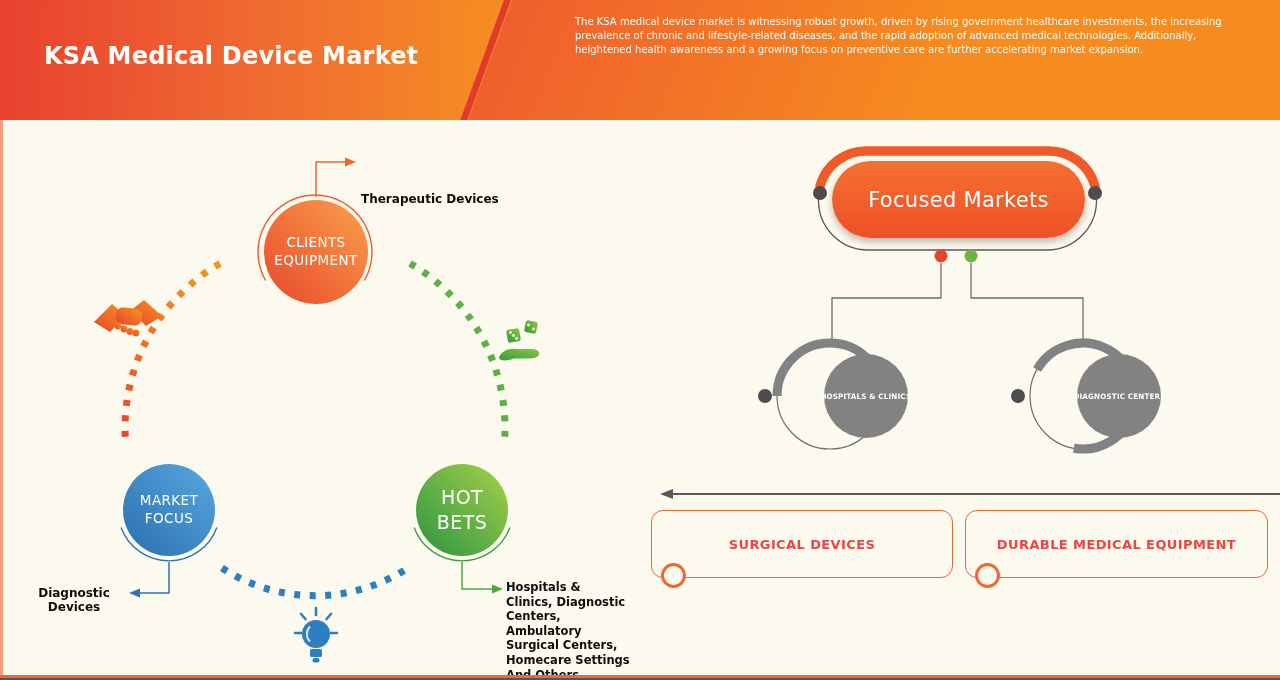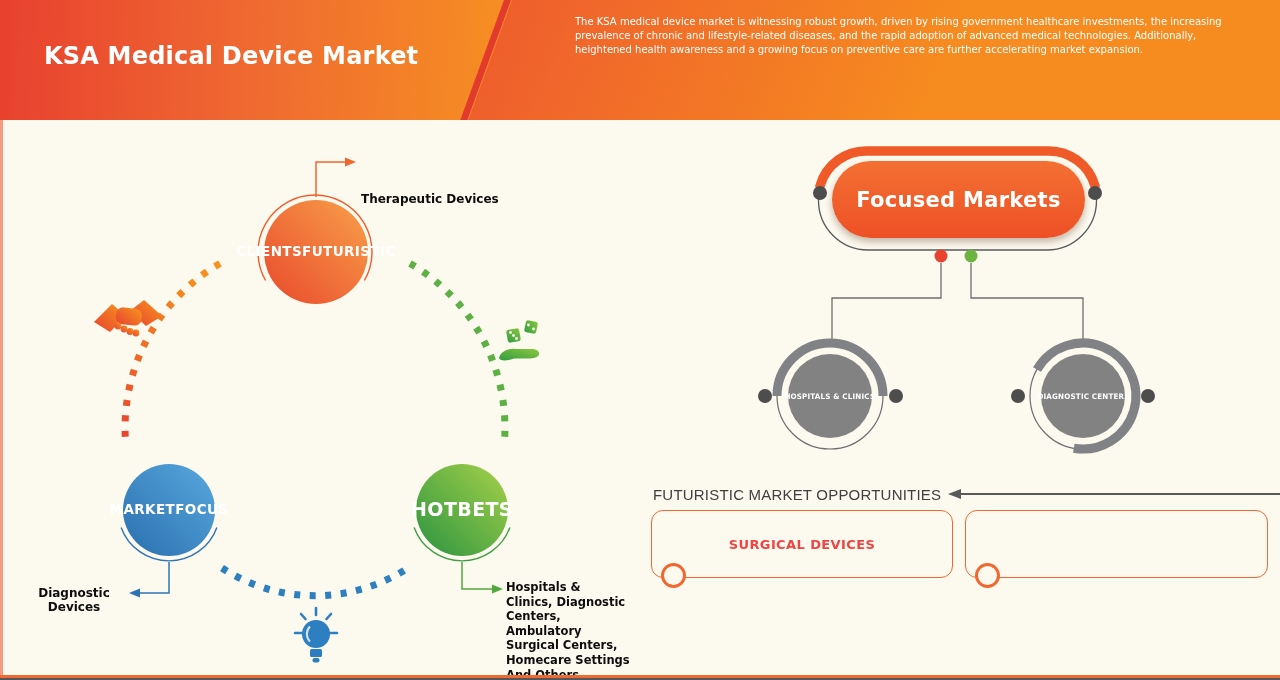--- a/index.html
+++ b/index.html
@@ -15,41 +15,41 @@
           transform:skewX(-20deg);transform-origin:top left;}
   .page-title{position:absolute;left:44px;top:42px;color:#fff;font-size:24px;font-weight:700;letter-spacing:.2px;}
   .header-desc{position:absolute;left:575px;top:15px;width:664px;color:#fff;font-size:10px;line-height:1.38;}
   
   .left-edge{position:absolute;left:0;top:120px;bottom:5px;width:3px;background:#f59c80;z-index:4;}
   .bottom-orange{position:absolute;left:0;right:0;bottom:2px;height:3px;background:#ef6a30;z-index:4;}
   .bottom-dark{position:absolute;left:0;right:0;bottom:0;height:2px;background:#55565a;z-index:4;}
   
   .deco{position:absolute;left:0;top:0;z-index:2;pointer-events:none;}
   
-  .node{position:absolute;border-radius:50%;display:flex;flex-direction:row;align-items:center;
-        justify-content:center;text-align:left;color:#fff;font-weight:700;z-index:3;letter-spacing:.4px;}
+  .node{position:absolute;border-radius:50%;display:flex;flex-direction:column;align-items:center;
+        justify-content:center;text-align:left;color:#fff;font-weight:400;z-index:3;letter-spacing:.4px;}
   .node span{display:block;line-height:1.32;}
   #node-clients{left:264px;top:200px;width:104px;height:104px;font-size:13.5px;
         background:linear-gradient(225deg,#f9a04a,#e8492c);}
   #node-cfocus{left:123px;top:464px;width:92px;height:92px;font-size:13.5px;
         background:linear-gradient(225deg,#58a8dd,#2a6fb0);}
   #node-hbets{left:416px;top:464px;width:92px;height:92px;font-size:19px;
         background:linear-gradient(225deg,#a6d14a,#2b9440);}
   
   .callout{position:absolute;color:#0d0d0d;font-weight:600;z-index:3;}
   #callout-top{left:361px;top:155px;font-size:12px;margin-top:37px;}
   #callout-left{left:20px;top:586px;width:108px;text-align:center;font-size:12px;}
   #callout-right{left:506px;top:580px;width:124px;font-size:11.5px;line-height:1.27;}
   
   #pill{position:absolute;left:832px;top:161px;width:253px;height:77px;border-radius:39px;z-index:3;
         background:linear-gradient(180deg,#f37032,#ee5026);box-shadow:0 4px 7px rgba(70,30,5,.3);
-        display:flex;align-items:center;justify-content:center;color:#fff;font-size:21px;font-weight:700;letter-spacing:.3px;}
+        display:flex;align-items:center;justify-content:center;color:#fff;font-size:21px;font-weight:400;letter-spacing:.3px;}
   .gray-node{position:absolute;width:84px;height:84px;border-radius:50%;background:#828282;z-index:3;
         display:flex;align-items:center;justify-content:center;color:#fff;font-size:7.5px;font-weight:700;
-        letter-spacing:.2px;white-space:nowrap;}
+        letter-spacing:.2px;white-space:nowrap;margin-left:36px;}
   .gray-node span{transform:scaleX(.95);}
   #gray1{left:788px;top:354px;}
   #gray2{left:1041px;top:354px;}
   
   .futur-row{position:absolute;left:653px;right:0;top:484px;height:20px;display:flex;align-items:center;z-index:3;}
   .futur-title{font-family:"Liberation Sans",sans-serif;font-size:15px;color:#404041;letter-spacing:.2px;white-space:nowrap;}
   .futur-arrowhead{width:0;height:0;border-top:5.5px solid transparent;border-bottom:5.5px solid transparent;
         border-right:13px solid #58595b;margin-left:7px;}
   .futur-line{flex:1;height:2.6px;background:#58595b;}
   .opp-box{position:absolute;top:510px;height:66px;border:1.6px solid #f0672f;border-radius:12px;z-index:3;
@@ -149,21 +149,21 @@
   <circle cx="765" cy="396" r="7" fill="#4d4d4d"></circle>
   <circle cx="896" cy="396" r="7" fill="#4d4d4d"></circle>
   <circle cx="1083" cy="396" r="53" fill="none" stroke="#6d6e71" stroke-width="1.2"></circle>
   <path d="M1037,369.5 A53,53 0 1 1 1073.8,448.2" stroke="#808285" stroke-width="9" fill="none"></path>
   <circle cx="1018" cy="396" r="7" fill="#4d4d4d"></circle>
   <circle cx="1148" cy="396" r="7" fill="#4d4d4d"></circle>
 </svg>
 
 <div class="node" id="node-clients">
   <span>CLIENTS</span>
-  <span>FUTURISTIC</span>
+  <span>EQUIPMENT</span>
 </div>
 <div class="node" id="node-cfocus">
   <span>MARKET</span>
   <span>FOCUS</span>
 </div>
 <div class="node" id="node-hbets">
   <span>HOT</span>
   <span>BETS</span>
 </div>
 
@@ -175,27 +175,27 @@
   <span>Focused Markets</span>
 </div>
 <div class="gray-node" id="gray1">
   <span>HOSPITALS &amp; CLINICS</span>
 </div>
 <div class="gray-node" id="gray2">
   <span>DIAGNOSTIC CENTERS</span>
 </div>
 
 <div class="futur-row">
-  <span class="futur-title">FUTURISTIC MARKET OPPORTUNITIES</span>
   <span class="futur-arrowhead"></span>
   <span class="futur-line"></span>
 </div>
 <div class="opp-box" id="opp1">
   <span>SURGICAL DEVICES</span>
   <span class="corner-dot"></span>
 </div>
 <div class="opp-box" id="opp2">
+  <span>DURABLE MEDICAL EQUIPMENT</span>
   <span class="corner-dot"></span>
 </div>
 
 <div class="left-edge"></div>
 <div class="bottom-orange"></div>
 <div class="bottom-dark"></div>
 
 </body></html>

